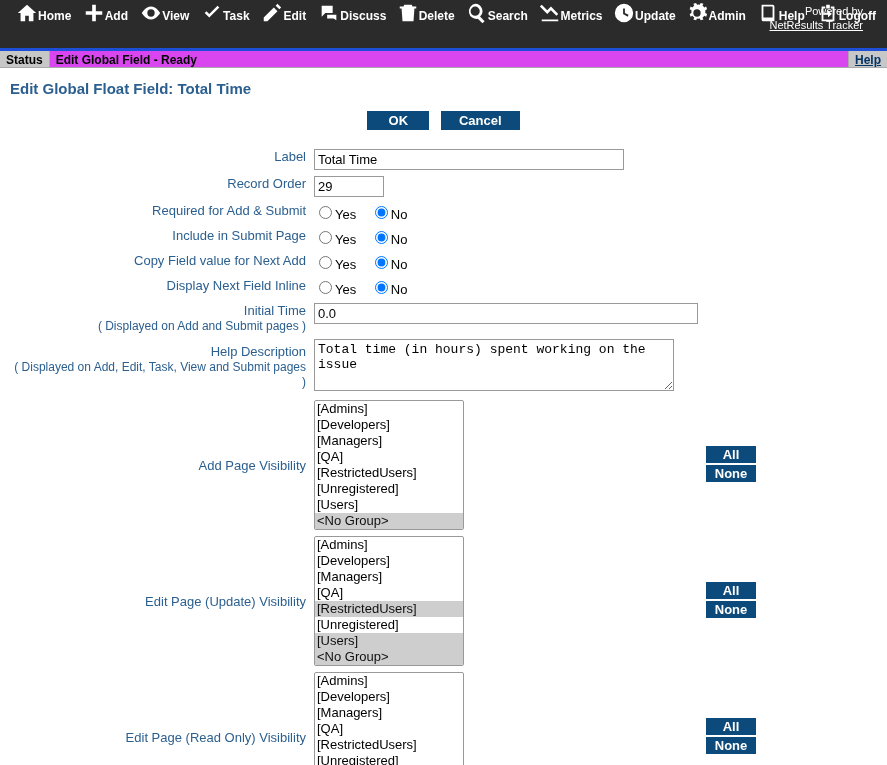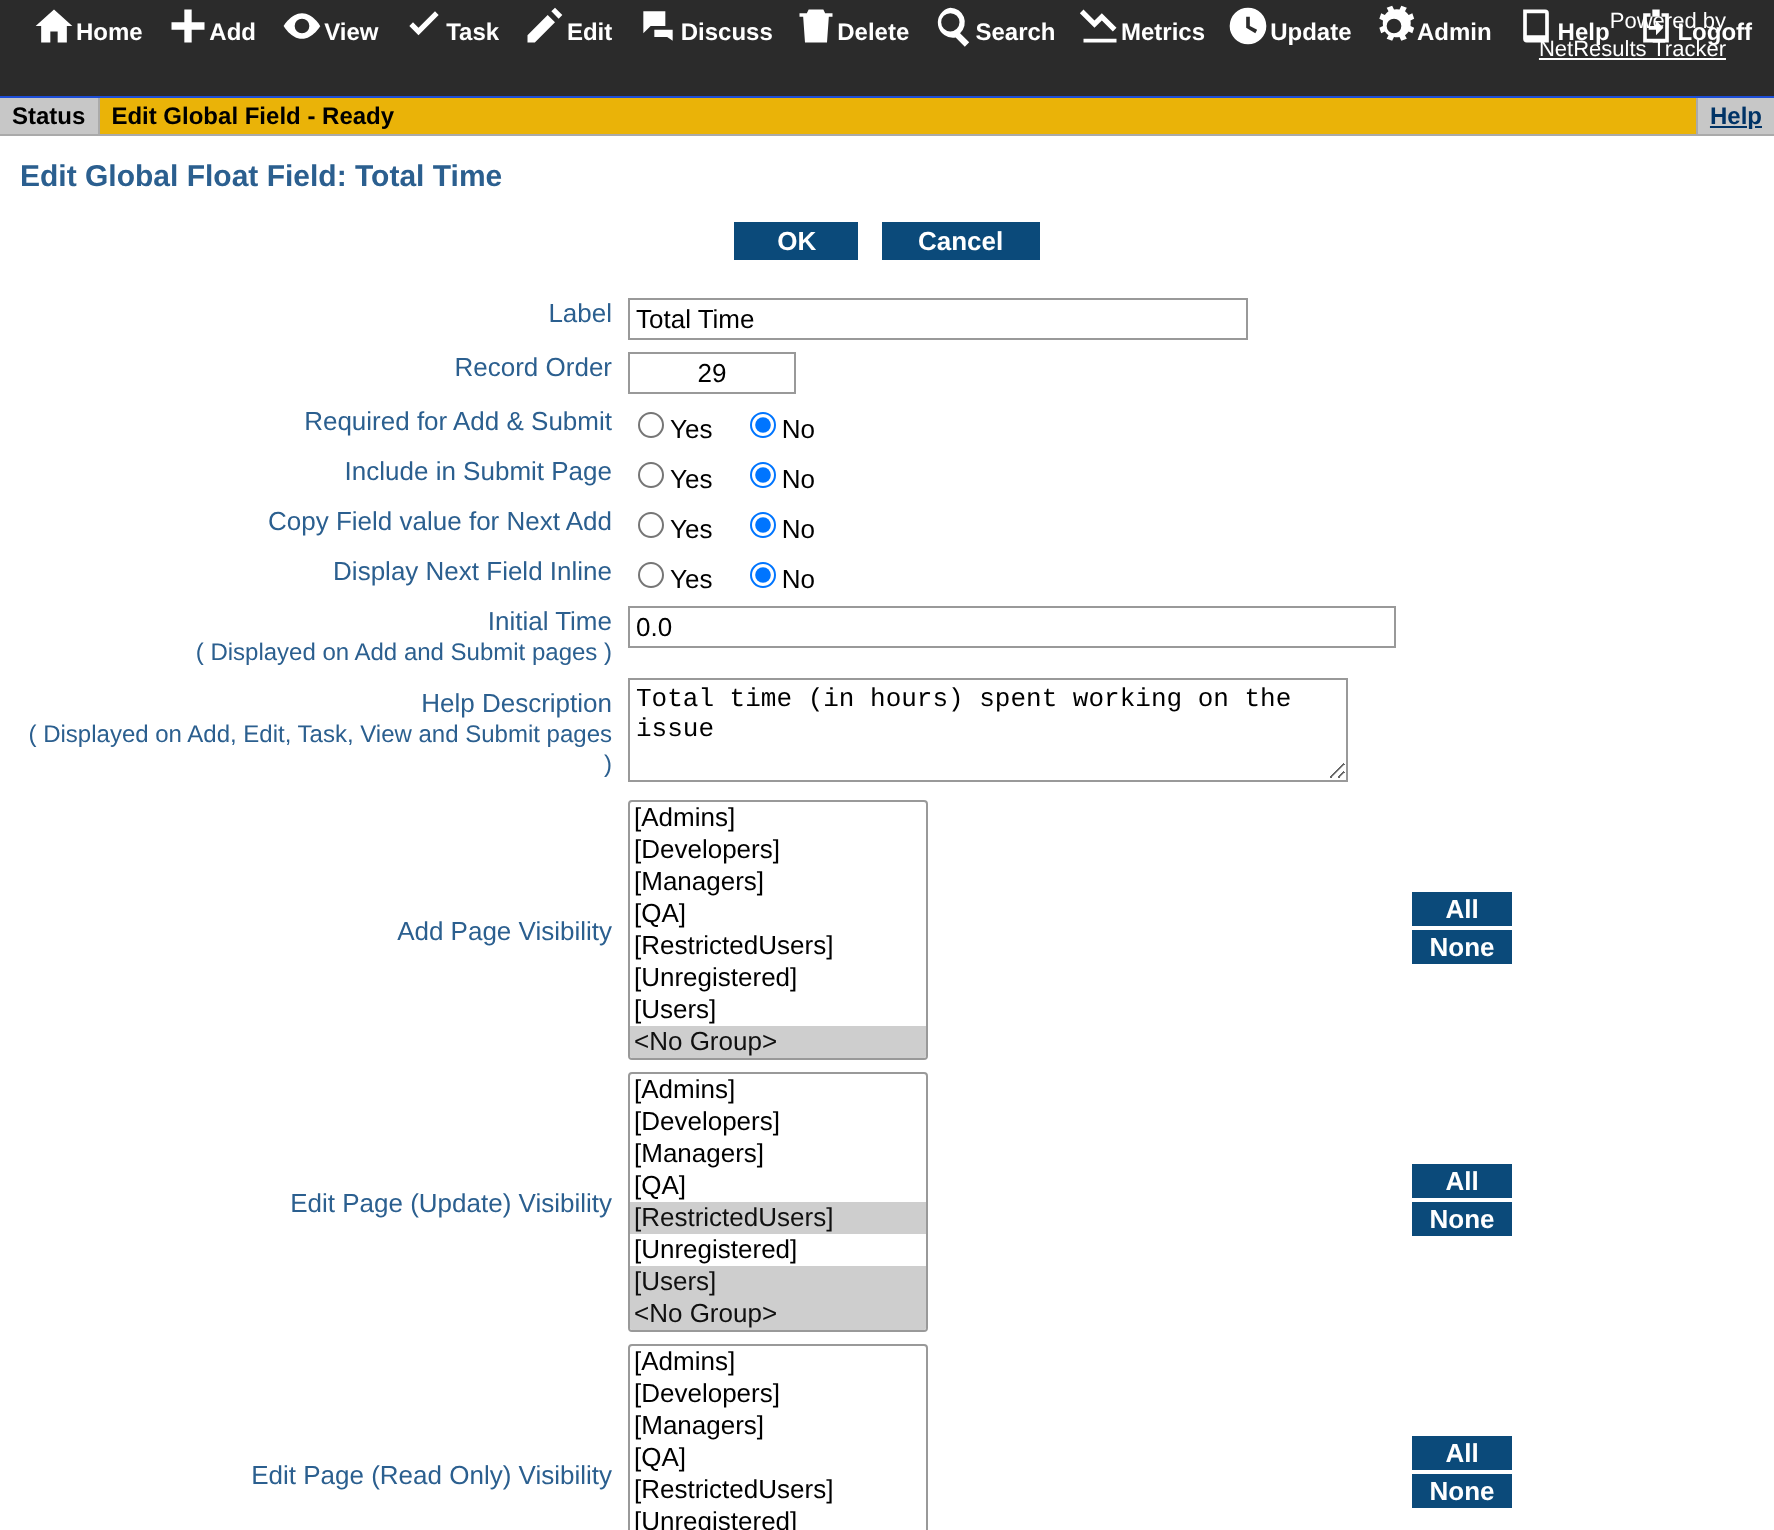--- a/index.html
+++ b/index.html
@@ -36,22 +36,22 @@
     position: absolute;
     right: 24px;
     top: 4px;
     text-align: right;
     font-size: 11px;
     line-height: 1.3;
   }
   .powered a { color: #fff; text-decoration: underline; }
   
   .statusbar {
-    background: #eab308;
-    border-top: 1px solid #1d4ed8;
+    background: #d946ef;
+    border-top: 3px solid #1d4ed8;
     border-bottom: 1px solid #aaa;
     display: flex;
     align-items: stretch;
     font-size: 12px;
     height: 20px;
     justify-content: center;
   }
   .status-label {
     background: #c7c7c7;
     border-right: 1px solid #aaa;
@@ -250,21 +250,21 @@
   </div>
 
   <table class="form">
     <tbody>
           <tr>
       <td class="flabel">Label</td>
       <td><input type="text" style="width: 310px;" value="Total Time"></td>
     </tr>
     <tr>
       <td class="flabel">Record Order</td>
-      <td><input type="text" style="width: 84px; text-align: center;" value="29"></td>
+      <td><input type="text" style="width: 70px;" value="29"></td>
     </tr>
     <tr>
       <td class="flabel">Required for Add &amp; Submit</td>
       <td class="radio-group">
         <label><input type="radio" name="req" style=""><span>Yes</span></label>
         <label><input type="radio" name="req" checked="" style=""><span>No</span></label>
       </td>
     </tr>
     <tr>
       <td class="flabel">Include in Submit Page</td>

